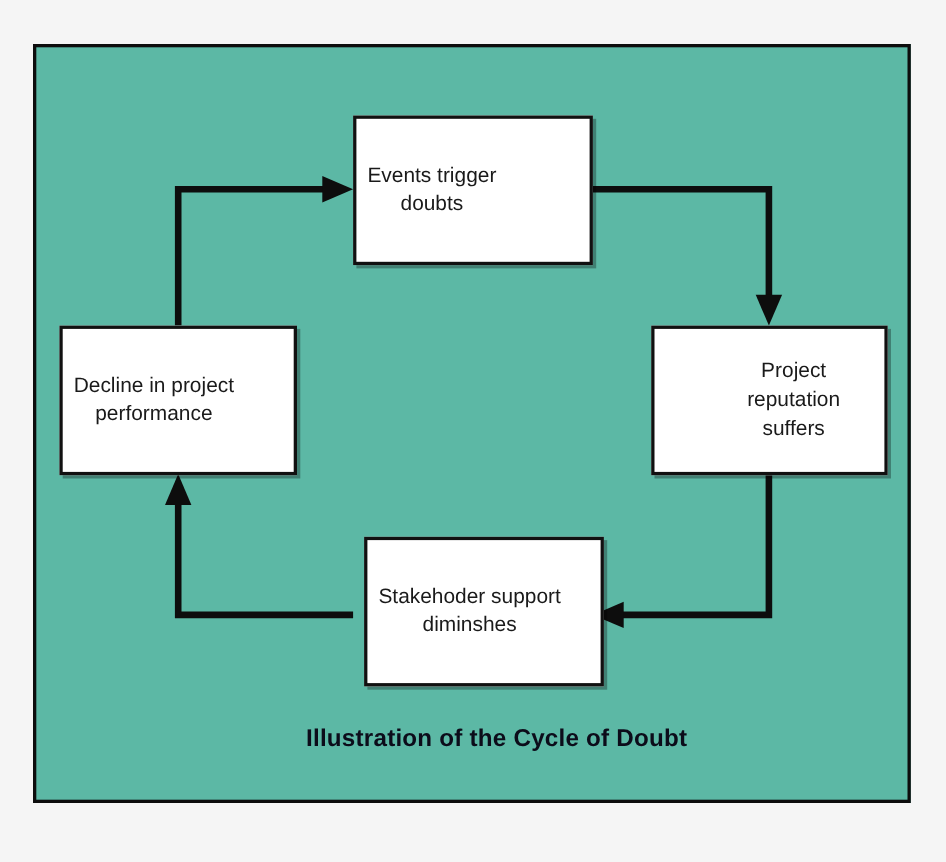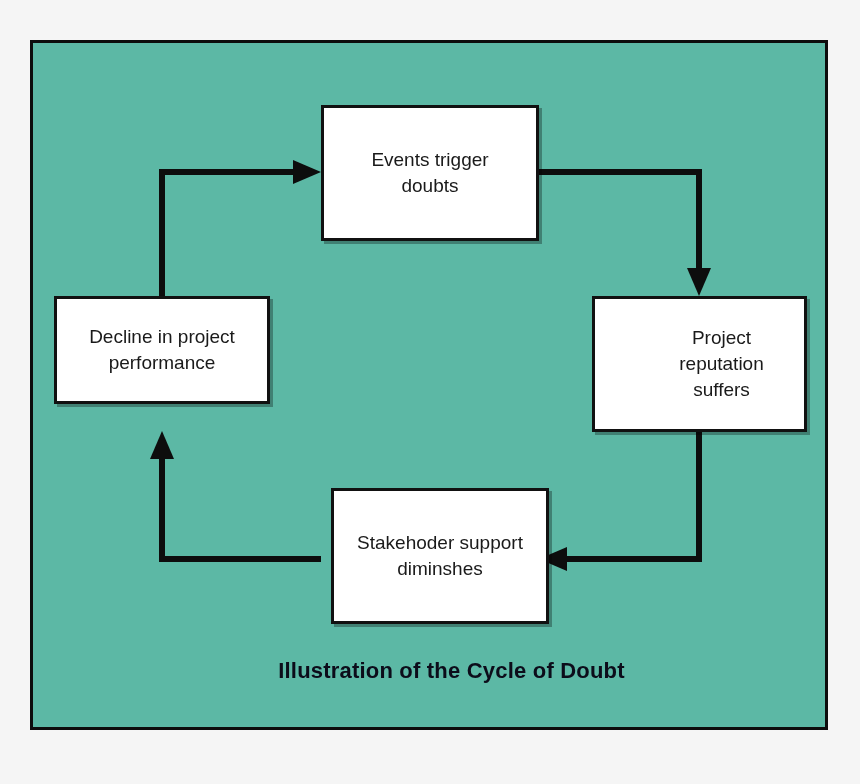--- a/index.html
+++ b/index.html
@@ -45,36 +45,36 @@
 
   
   .node {
     position: absolute;
     background: #ffffff;
     border: 3px solid #111111;
     box-sizing: border-box;
     box-shadow: 3px 3px 0 rgba(0,0,0,0.30);
     display: flex;
     align-items: center;
-    justify-content: center;
+    justify-content: flex-start;
     text-align: center;
   }
   .node-label {
     font-family: "Liberation Sans", sans-serif;
     font-size: 19px;
     line-height: 26px;
     color: #1a1a1a;
     padding: 0 10px;
     white-space: pre-line;
   }
 
   #node-events      { left: 321px; top: 105px; width: 218px; height: 136px; }
   #node-reputation  { left: 592px; top: 296px; width: 215px; height: 136px; padding-left: 44px; }
   #node-stakeholder { left: 331px; top: 488px; width: 218px; height: 136px; }
-  #node-decline     { left:  54px; top: 296px; width: 216px; height: 108px; }
+  #node-decline     { left:  54px; top: 296px; width: 216px; height: 136px; }
 
   
   #caption {
     position: absolute;
     left: 38px;
     top: 658px;
     width: 827px;
     text-align: center;
     font-family: "Liberation Sans", sans-serif;
     font-size: 22px;

